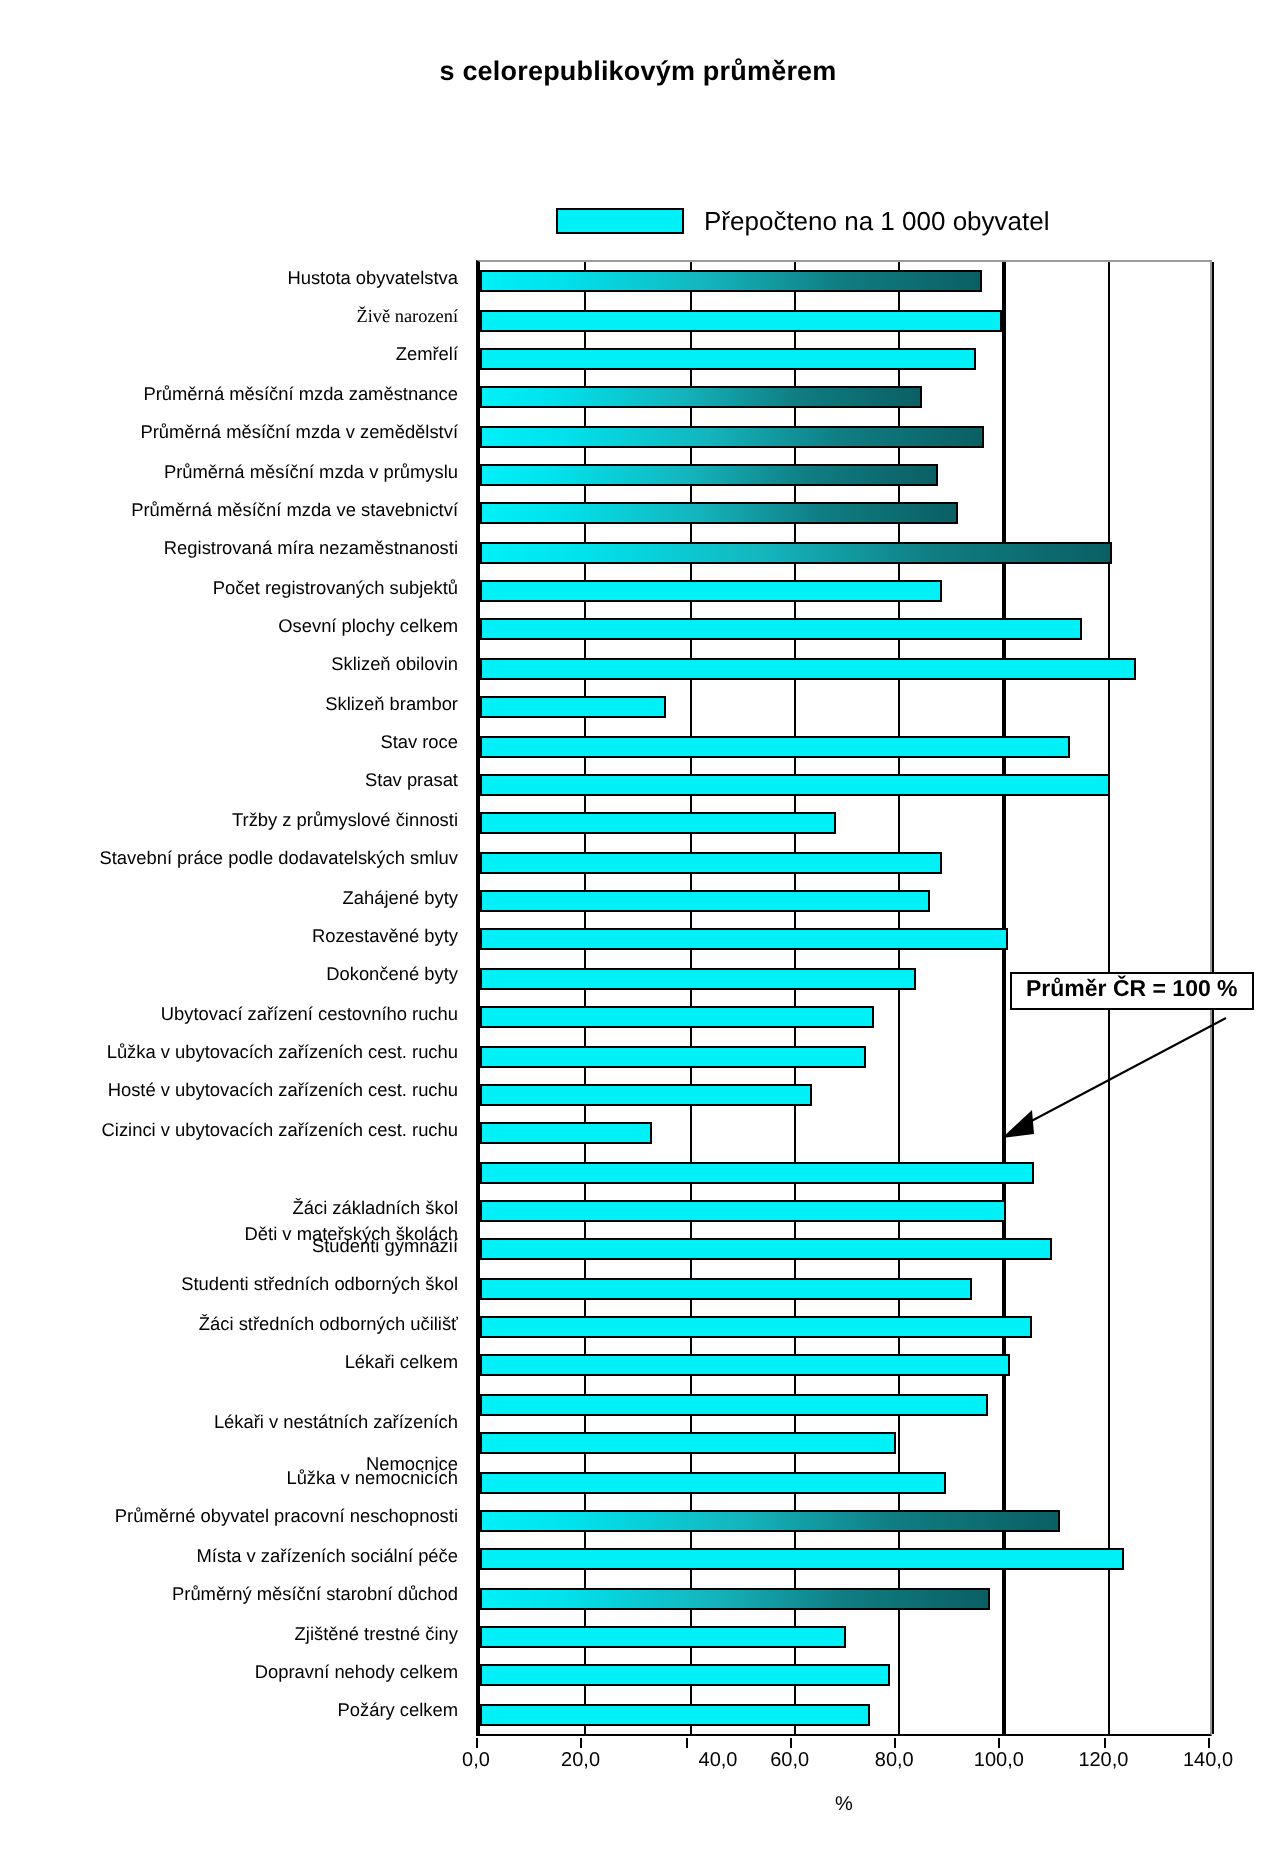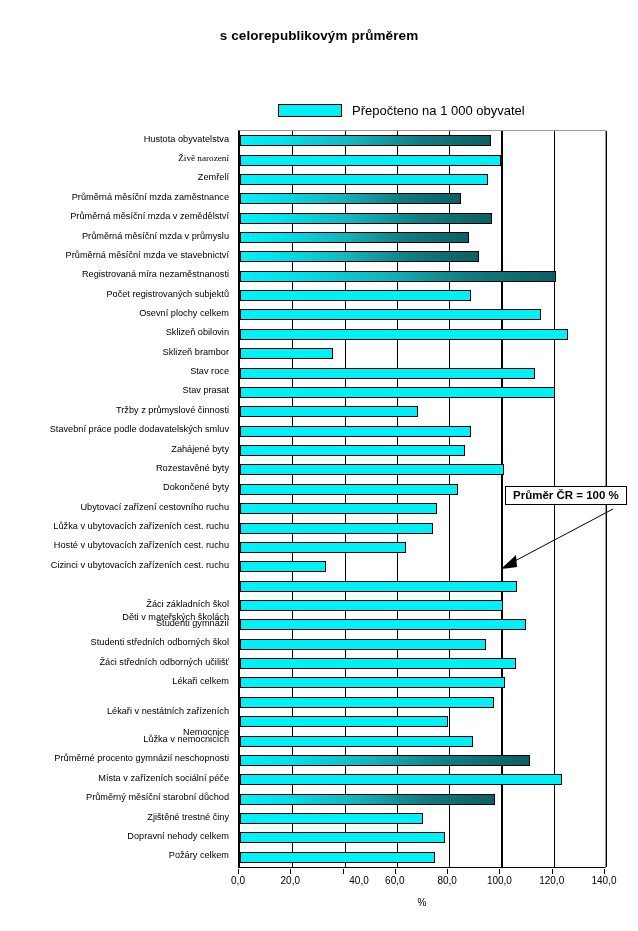--- a/index.html
+++ b/index.html
@@ -211,21 +211,21 @@
     <div class="cat-label" style="top: 429.789px;">Cizinci v ubytovacích zařízeních cest. ruchu</div>
     <div class="cat-label" style="top: 449.158px; margin-top: 33px;">Děti v mateřských školách</div>
     <div class="cat-label" style="top: 468.526px;">Žáci základních škol</div>
     <div class="cat-label" style="top: 487.895px;">Studenti gymnázií</div>
     <div class="cat-label" style="top: 507.263px;">Studenti středních odborných škol</div>
     <div class="cat-label" style="top: 526.632px;">Žáci středních odborných učilišť</div>
     <div class="cat-label" style="top: 546px;">Lékaři celkem</div>
     <div class="cat-label" style="top: 576px;">Lékaři v nestátních zařízeních</div>
     <div class="cat-label" style="top: 584.737px; margin-top: 12px;">Nemocnice</div>
     <div class="cat-label" style="top: 604.105px;">Lůžka  v nemocnicích</div>
-    <div class="cat-label" style="top: 623.474px;">Průměrné procento gymnázií neschopnosti</div>
+    <div class="cat-label" style="top: 623.474px;">Průměrné obyvatel pracovní neschopnosti</div>
     <div class="cat-label" style="top: 642.842px;">Místa v zařízeních sociální péče</div>
     <div class="cat-label" style="top: 662.211px;">Průměrný měsíční starobní důchod</div>
     <div class="cat-label" style="top: 681.579px;">Zjištěné trestné činy</div>
     <div class="cat-label" style="top: 700.947px;">Dopravní nehody celkem</div>
     <div class="cat-label" style="top: 720.316px;">Požáry celkem</div>
   </div>
 
 <div id="plot-area">
   <div id="gridlines">
       <div class="gridline" style="left: 52.2857px;"></div>

